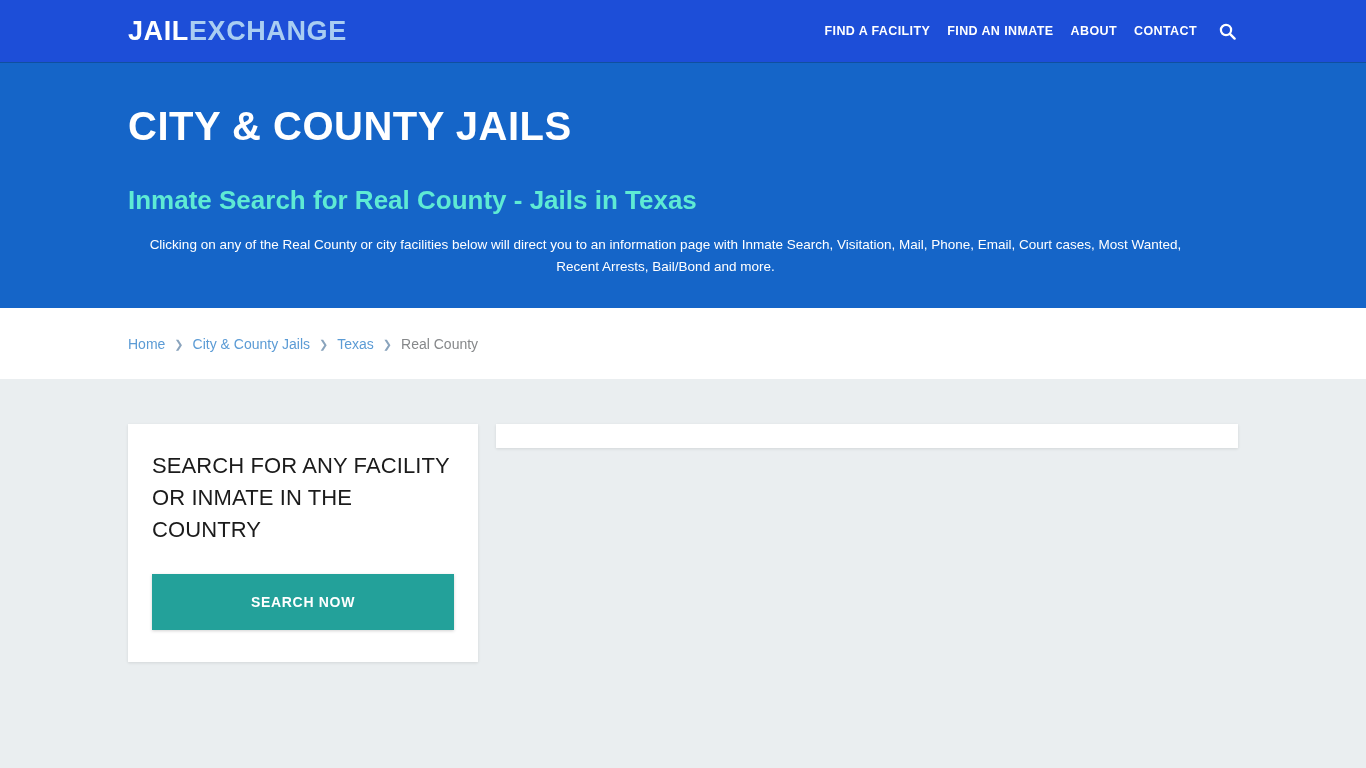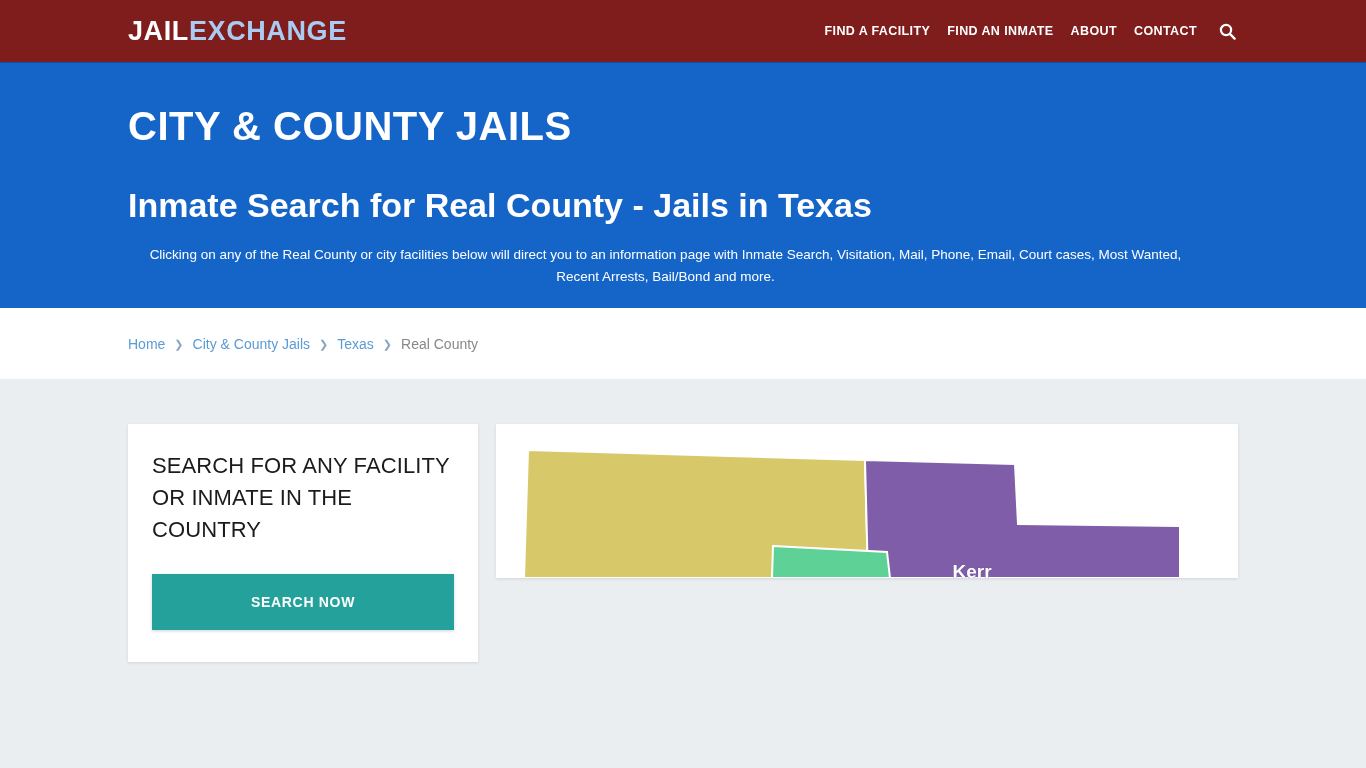--- a/index.html
+++ b/index.html
@@ -9,21 +9,21 @@
     width: 1366px; height: 768px;
     overflow: hidden;
     background: #eaeef0;
     font-family: "Liberation Sans", "DejaVu Sans", sans-serif;
     -webkit-font-smoothing: antialiased;
   }
 
   
   .topbar {
     height: 63px;
-    background: #7f1d1d;
+    background: #1d4ed8;
     border-bottom: 1px solid #10509f;
     display: flex;
     align-items: center;
     position: relative;
   }
   .logo {
     margin-left: 128px;
     font-size: 27px;
     font-weight: bold;
     letter-spacing: 0.6px;
@@ -67,22 +67,22 @@
   .hero h1 {
     margin: 0;
     color: #ffffff;
     font-size: 40px;
     font-weight: bold;
     letter-spacing: 0.5px;
     line-height: 1.15;
   }
   .hero h2 {
     margin: 36px 0 0 0;
-    color: #ffffff;
-    font-size: 34px;
+    color: #5eead4;
+    font-size: 26px;
     font-weight: bold;
     line-height: 1.2;
   }
   .hero p {
     margin: 18px 0 0 0;
     color: #ffffff;
     font-size: 13.5px;
     line-height: 1.62;
     max-width: 1075px;
     text-align: center;
@@ -250,24 +250,16 @@
 
   <aside class="card search-card">
     <h3>SEARCH FOR ANY FACILITY OR INMATE IN THE COUNTRY</h3>
     <button class="search-now">SEARCH NOW</button>
   </aside>
 
   <div class="right-col">
 
 
     <section class="card nearby-card">
-      <div class="map-wrap">
-        <svg width="660" height="130" viewBox="0 0 660 130">
-          <polygon points="8,2 345,12 348,130 4,130" fill="#d7c96a" stroke="#ffffff" stroke-width="2"></polygon>
-          <polygon points="345,12 495,16 498,76 660,78 660,130 348,130" fill="#7f5da8" stroke="#ffffff" stroke-width="2"></polygon>
-          <polygon points="253,98 367,104 370,130 252,130" fill="#5ed197" stroke="#ffffff" stroke-width="2"></polygon>
-          <text class="map-label" x="452" y="130" text-anchor="middle" stroke="#6c4e92" stroke-width="0.6">Kerr</text>
-        </svg>
-      </div>
     </section>
 
   </div>
 </main>
 
 </body></html>

